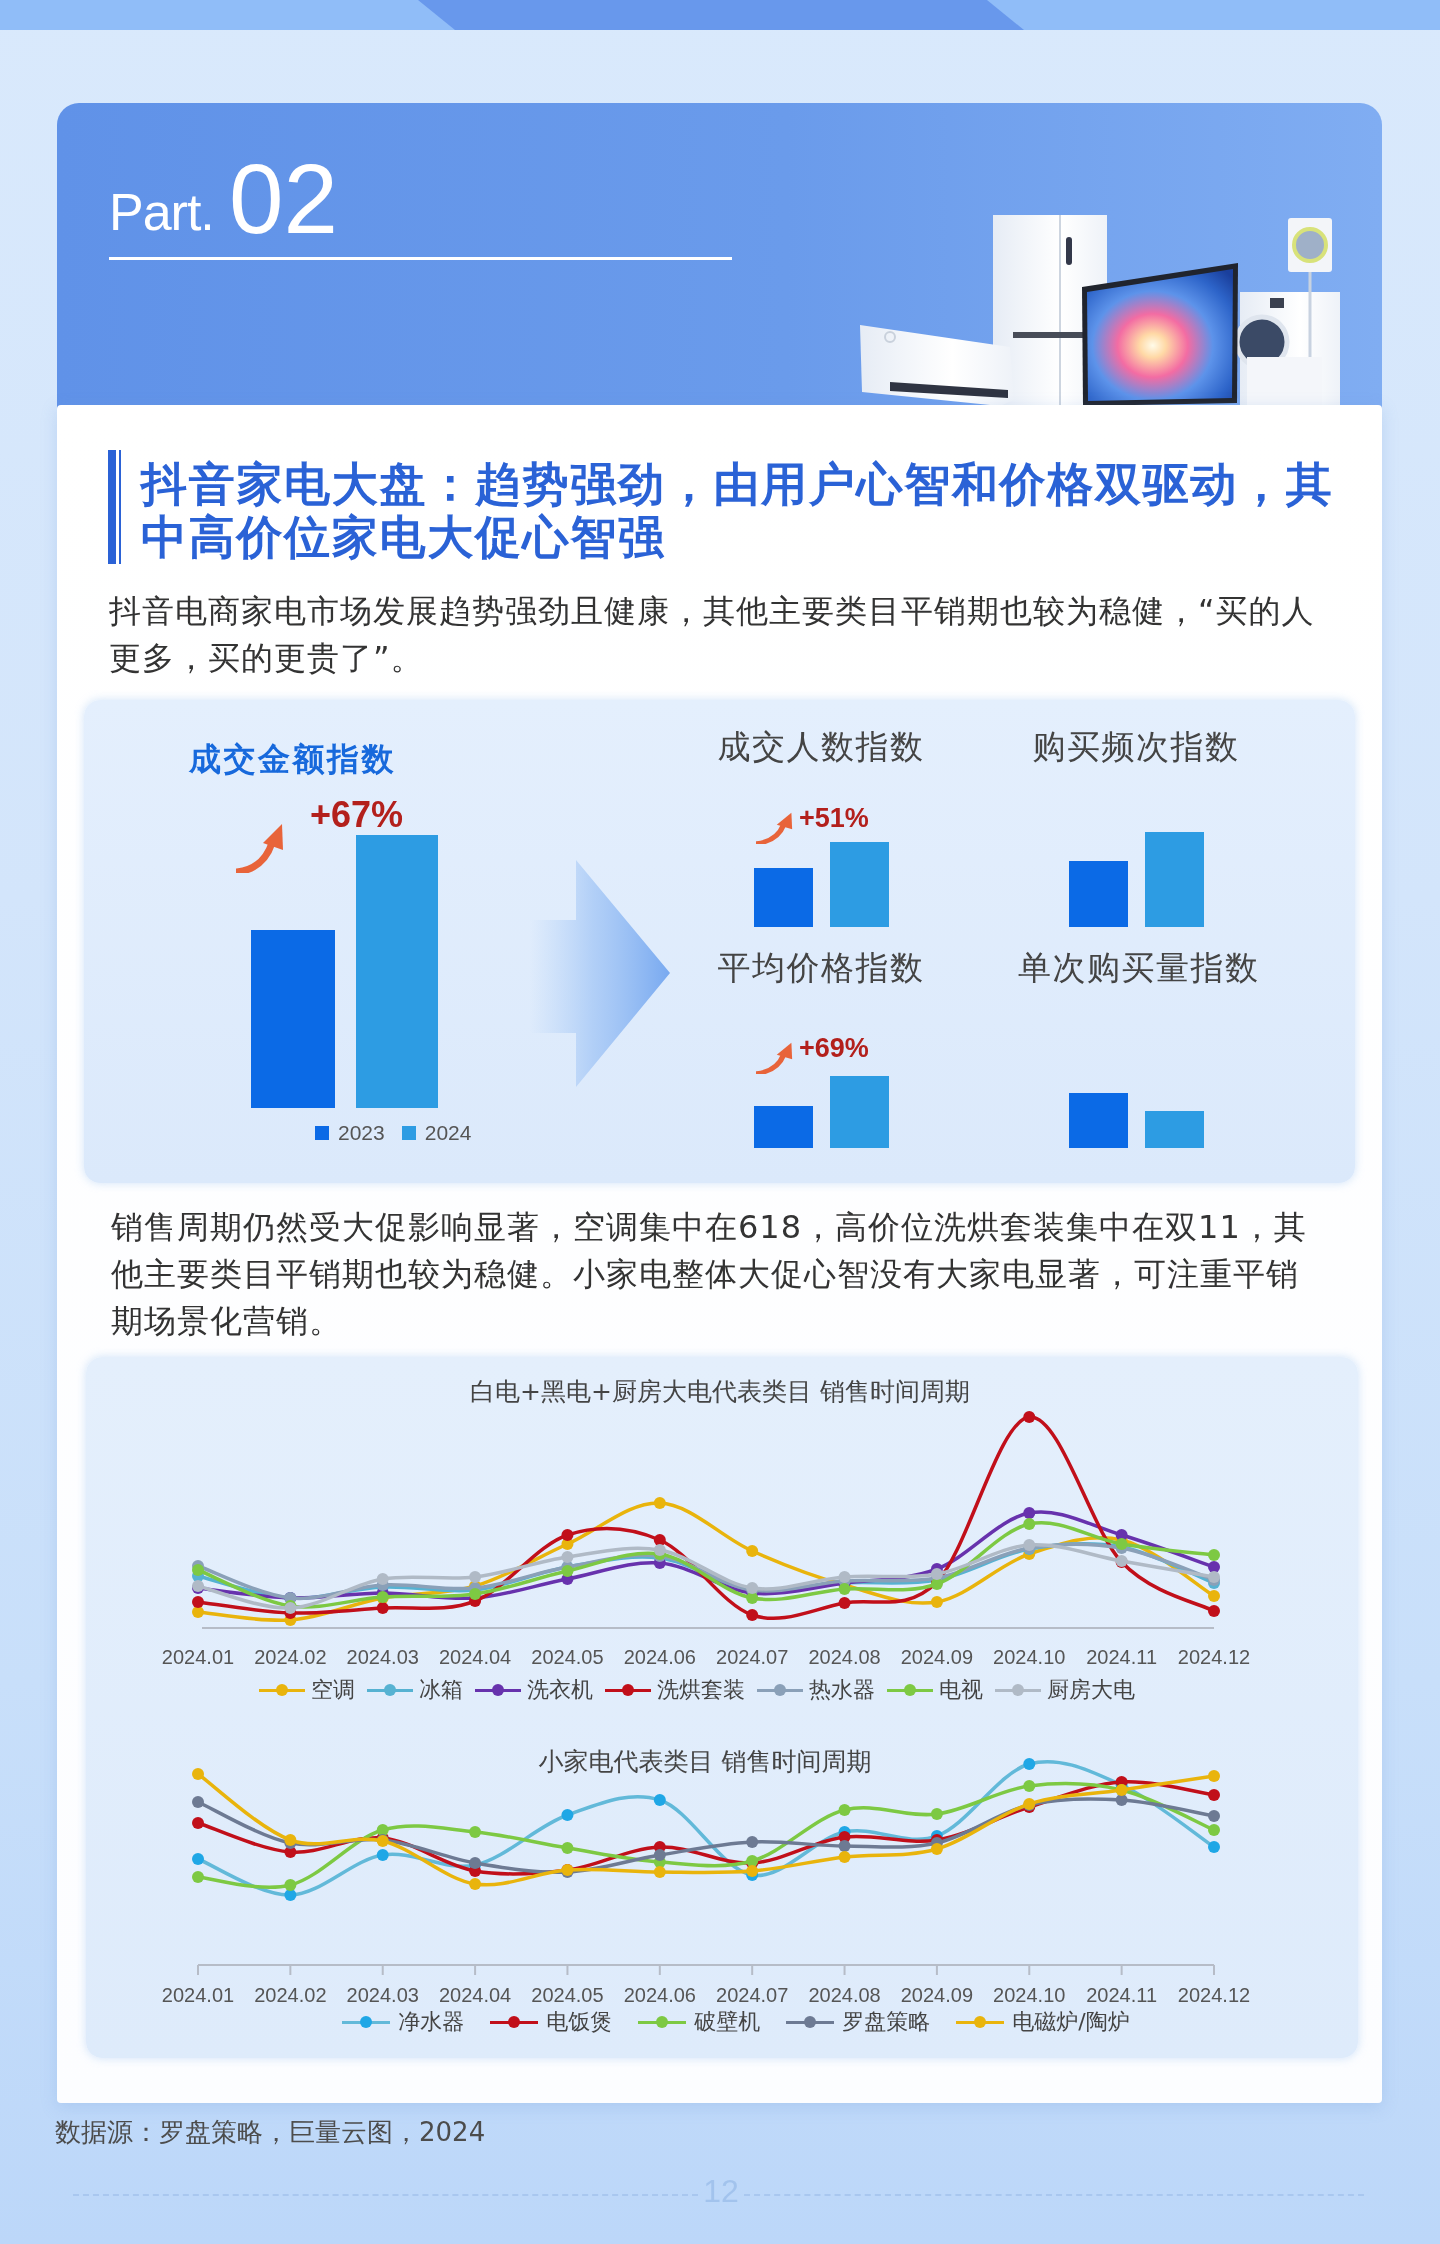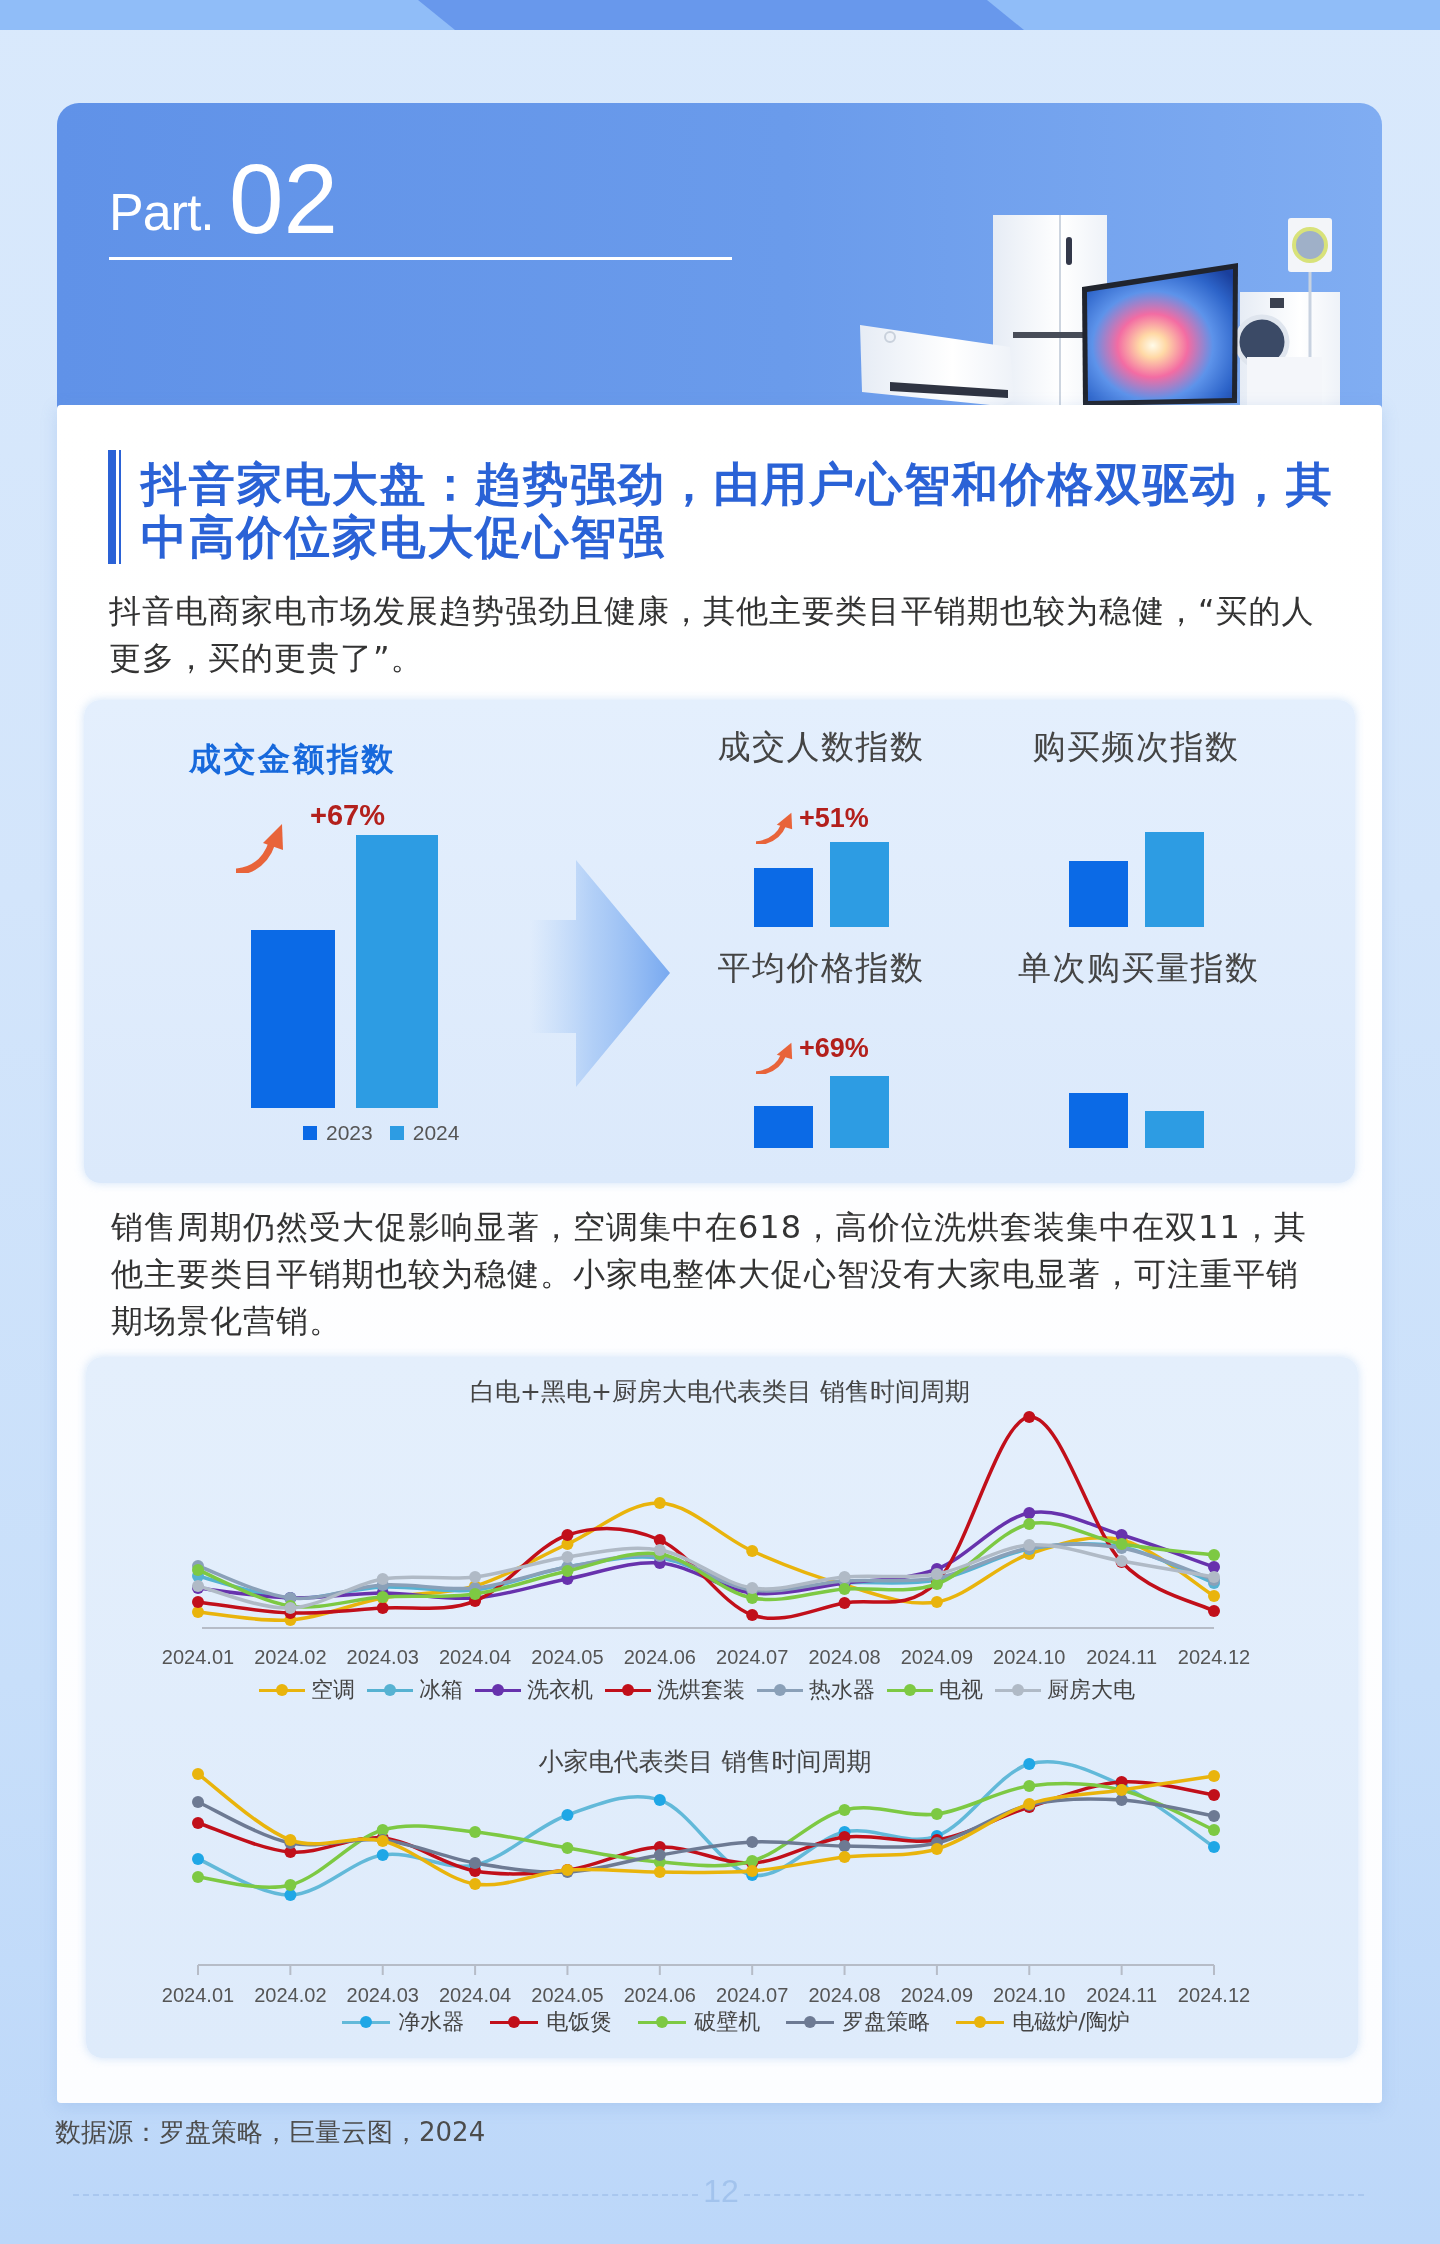--- a/index.html
+++ b/index.html
@@ -25,27 +25,27 @@
 .heading-bar-thin{position:absolute;left:62px;top:45px;width:2px;height:114px;background:#2b62d6;}
 .section-heading{position:absolute;left:84px;top:53px;width:1205px;font-size:46px;line-height:53px;font-weight:bold;color:#2a62d6;letter-spacing:1.7px;}
 .para{position:absolute;font-size:32px;line-height:47px;color:#333;letter-spacing:1px;}
 .intro{left:52px;top:183px;width:1225px;}
 .body2{left:54px;top:799px;width:1215px;}
 
 .index-panel{position:absolute;left:27px;top:295px;width:1271px;height:483px;border-radius:16px;
   background:linear-gradient(180deg,#e4effd 0%,#dbe9fb 100%);box-shadow:0 0 10px rgba(190,215,245,0.7);}
 .big-title{position:absolute;left:105px;top:28px;width:310px;height:34px;line-height:34px;text-align:left;font-size:32px;font-weight:bold;color:#1769dc;letter-spacing:2.5px;white-space:nowrap;margin-top:14px;}
 .growth{position:absolute;font-family:"Liberation Sans",sans-serif;font-weight:bold;color:#b3201c;white-space:nowrap;}
-.growth-big{left:226px;top:98px;font-size:29px;line-height:34px;}
+.growth-big{left:226px;top:98px;font-size:36px;line-height:34px;}
 .growth-sm{left:715px;font-size:27px;line-height:32px;}
 .arrow-icon{position:absolute;}
 .bar{position:absolute;}
 .bar-big{width:84px;bottom:75px;}
 .bar-sm{width:59px;}
-.bar-legend{position:absolute;left:182px;top:420px;height:26px;display:flex;align-items:center;padding-left:37px;}
+.bar-legend{position:absolute;left:194px;top:420px;height:26px;display:flex;align-items:center;padding-left:37px;}
 .bar-legend .sq{width:14px;height:14px;margin-right:9px;}
 .bar-legend .lbl{font-family:"Liberation Sans",sans-serif;font-size:21px;color:#555;margin-right:17px;}
 .flow-arrow{position:absolute;left:446px;top:160px;width:140px;height:227px;}
 .small-title{position:absolute;width:240px;height:38px;line-height:38px;text-align:center;font-size:33px;color:#444;letter-spacing:1.5px;white-space:nowrap;}
 
 .line-panel{position:absolute;left:29px;top:952px;width:1272px;height:701px;border-radius:16px;
   background:linear-gradient(180deg,#e4effc 0%,#deebfb 100%);box-shadow:0 0 10px rgba(190,215,245,0.7);}
 .chart-title{position:absolute;height:30px;line-height:30px;text-align:center;font-size:25px;color:#444;white-space:nowrap;}
 .line-svg{position:absolute;left:0;top:0;width:1272px;height:701px;overflow:visible;}
 .x-label{font-family:"Liberation Sans",sans-serif;font-size:20px;fill:#555;}

